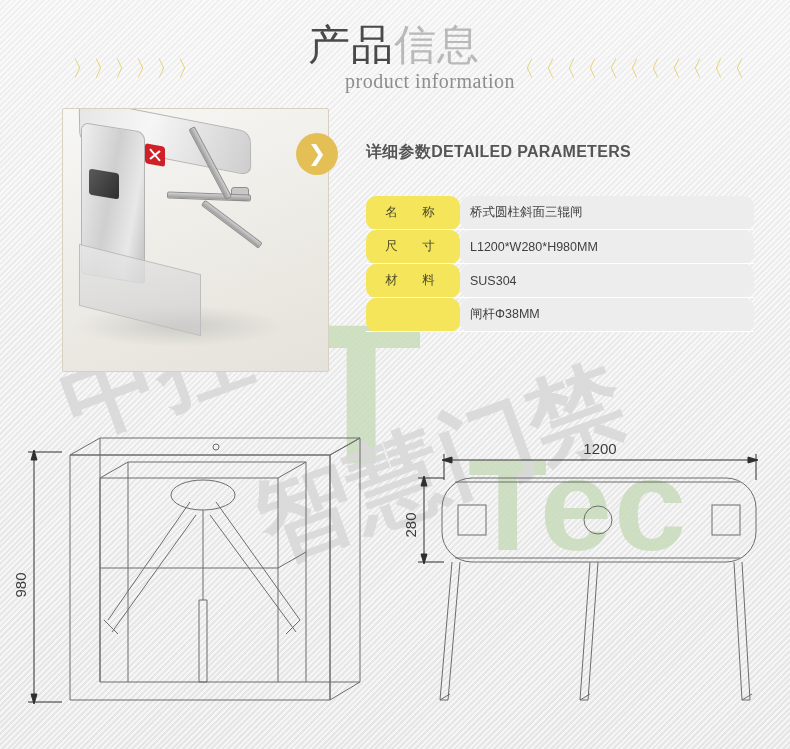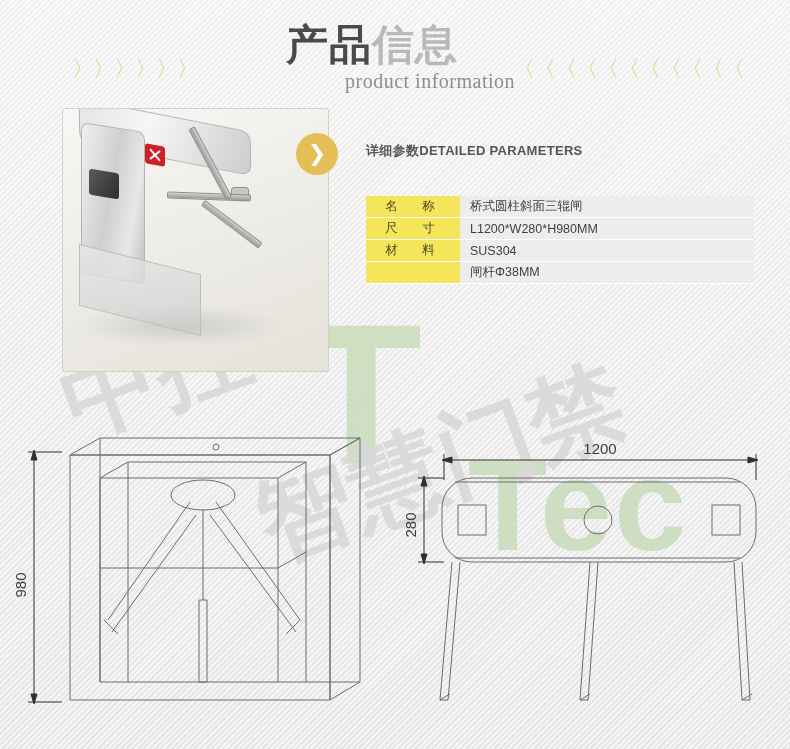--- a/index.html
+++ b/index.html
@@ -49,23 +49,23 @@
 
   
   .header {
     position: absolute;
     left: 0; top: 8px;
     width: 790px;
     height: 95px;
   }
   .title-cn {
     position: absolute;
-    left: 286px; top: 14px;
+    left: 308px; top: 14px;
     font-size: 42px;
-    font-weight: bold;
+    font-weight: normal;
     color: #4a4a4a;
     letter-spacing: 1px;
     line-height: 46px;
   }
   .title-cn .gray {
     color: #b9b9b9;
   }
   .title-en {
     position: absolute;
     left: 345px; top: 62px;
@@ -184,39 +184,40 @@
     font-size: 22px;
     line-height: 42px;
     text-align: center;
     font-family: "DejaVu Sans", sans-serif;
   }
 
   
   .param-heading {
     position: absolute;
     left: 366px; top: 142px;
-    font-size: 13px;
+    font-size: 16px;
     color: #555;
     font-weight: bold;
     letter-spacing: 0.3px;
   }
 
   
   .spec-table {
     position: absolute;
     left: 366px; top: 196px;
     width: 388px;
     border-collapse: collapse;
     font-size: 12.5px;
     color: #3f3f3f;
   }
   .spec-table td {
-    height: 21px;
+    height: 33px;
     padding: 0 8px;
     border-bottom: 1px solid #f2f2f2;
+    border-radius: 10px;
   }
   .spec-table tr td.lbl {
     width: 78px;
     background: #f5e55a;
     color: #4a4a2a;
     text-align: center;
     letter-spacing: 6px;
     padding-left: 8px;
     border-bottom: 1px solid #fff;
   }

